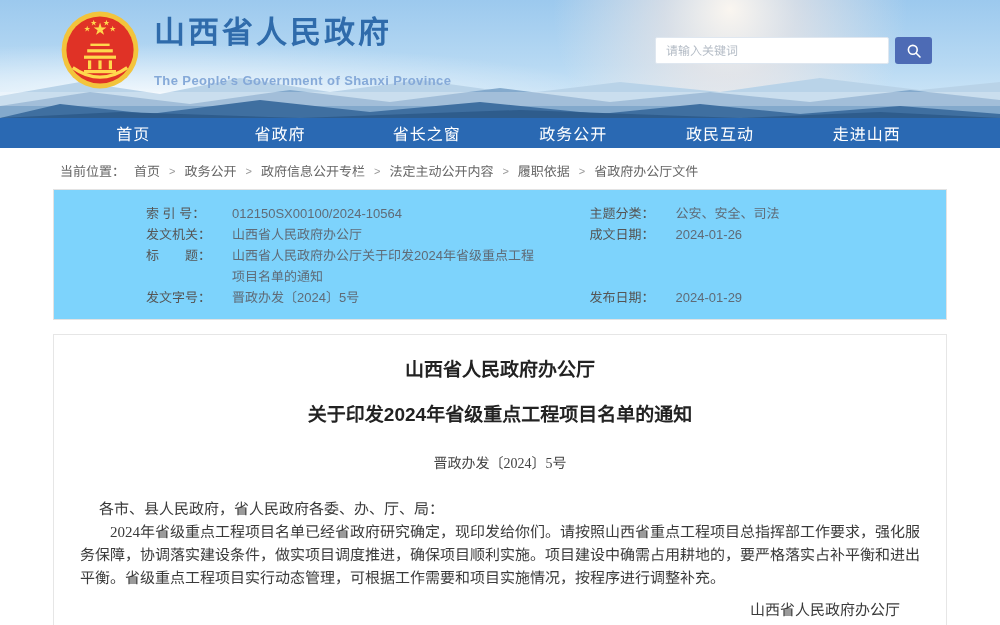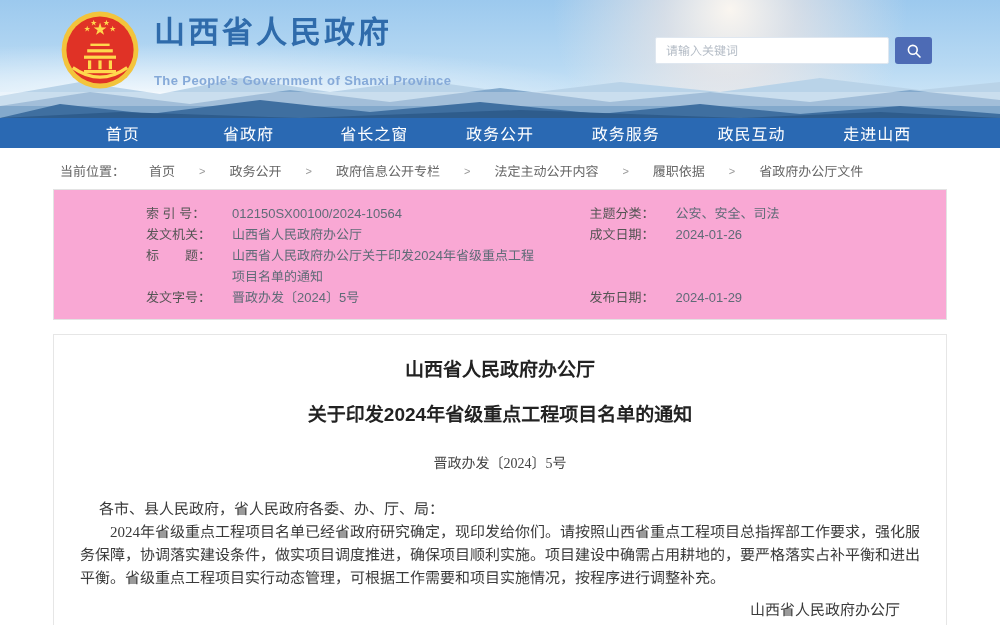--- a/index.html
+++ b/index.html
@@ -39,28 +39,28 @@
     padding:0 60px;
   }
   .nav-item {
     flex:1; display:flex; align-items:center; justify-content:center;
     color:#fff; font-size:16px; letter-spacing:1px; text-decoration:none; cursor:pointer;
   }
 
   
   .breadcrumb {
     margin:13px 60px 9px 60px; font-size:13px; color:#666;
-    display:flex; align-items:center; gap:24px; white-space:nowrap;
+    display:flex; align-items:center; gap:9px; white-space:nowrap;
   }
   .breadcrumb a { color:#666; text-decoration:none; cursor:pointer; }
   .breadcrumb .sep { color:#999; font-size:11px; }
 
   
   .meta-box {
-    width:894px; margin:0 auto; border:1px solid #e3e3e3; background:#f9a8d4;
+    width:894px; margin:0 auto; border:1px solid #e3e3e3; background:#7dd3fc;
     padding:13px 0 11px 0; font-size:13px; color:#555;
   }
   .meta-row { display:flex; line-height:21px; }
   .meta-cell { display:flex; }
   .meta-cell.left  { width:55%; padding-left:92px; }
   .meta-cell.right { width:45%; padding-left:45px; }
   .meta-label { flex:0 0 auto; min-width:76px; color:#555; white-space:pre; }
   .meta-value { color:#5f6b77; padding-left:10px; }
 
   
@@ -128,21 +128,20 @@
         </svg>
       </button>
     </div>
   </header>
 
   <nav class="main-nav">
     <a class="nav-item">首页</a>
     <a class="nav-item">省政府</a>
     <a class="nav-item">省长之窗</a>
     <a class="nav-item">政务公开</a>
-    <a class="nav-item">政务服务</a>
     <a class="nav-item">政民互动</a>
     <a class="nav-item">走进山西</a>
   </nav>
 
   <div class="breadcrumb">
     <span>当前位置：</span>
     <a>首页</a>
     <span class="sep">&gt;</span>
     <a>政务公开</a>
     <span class="sep">&gt;</span>

